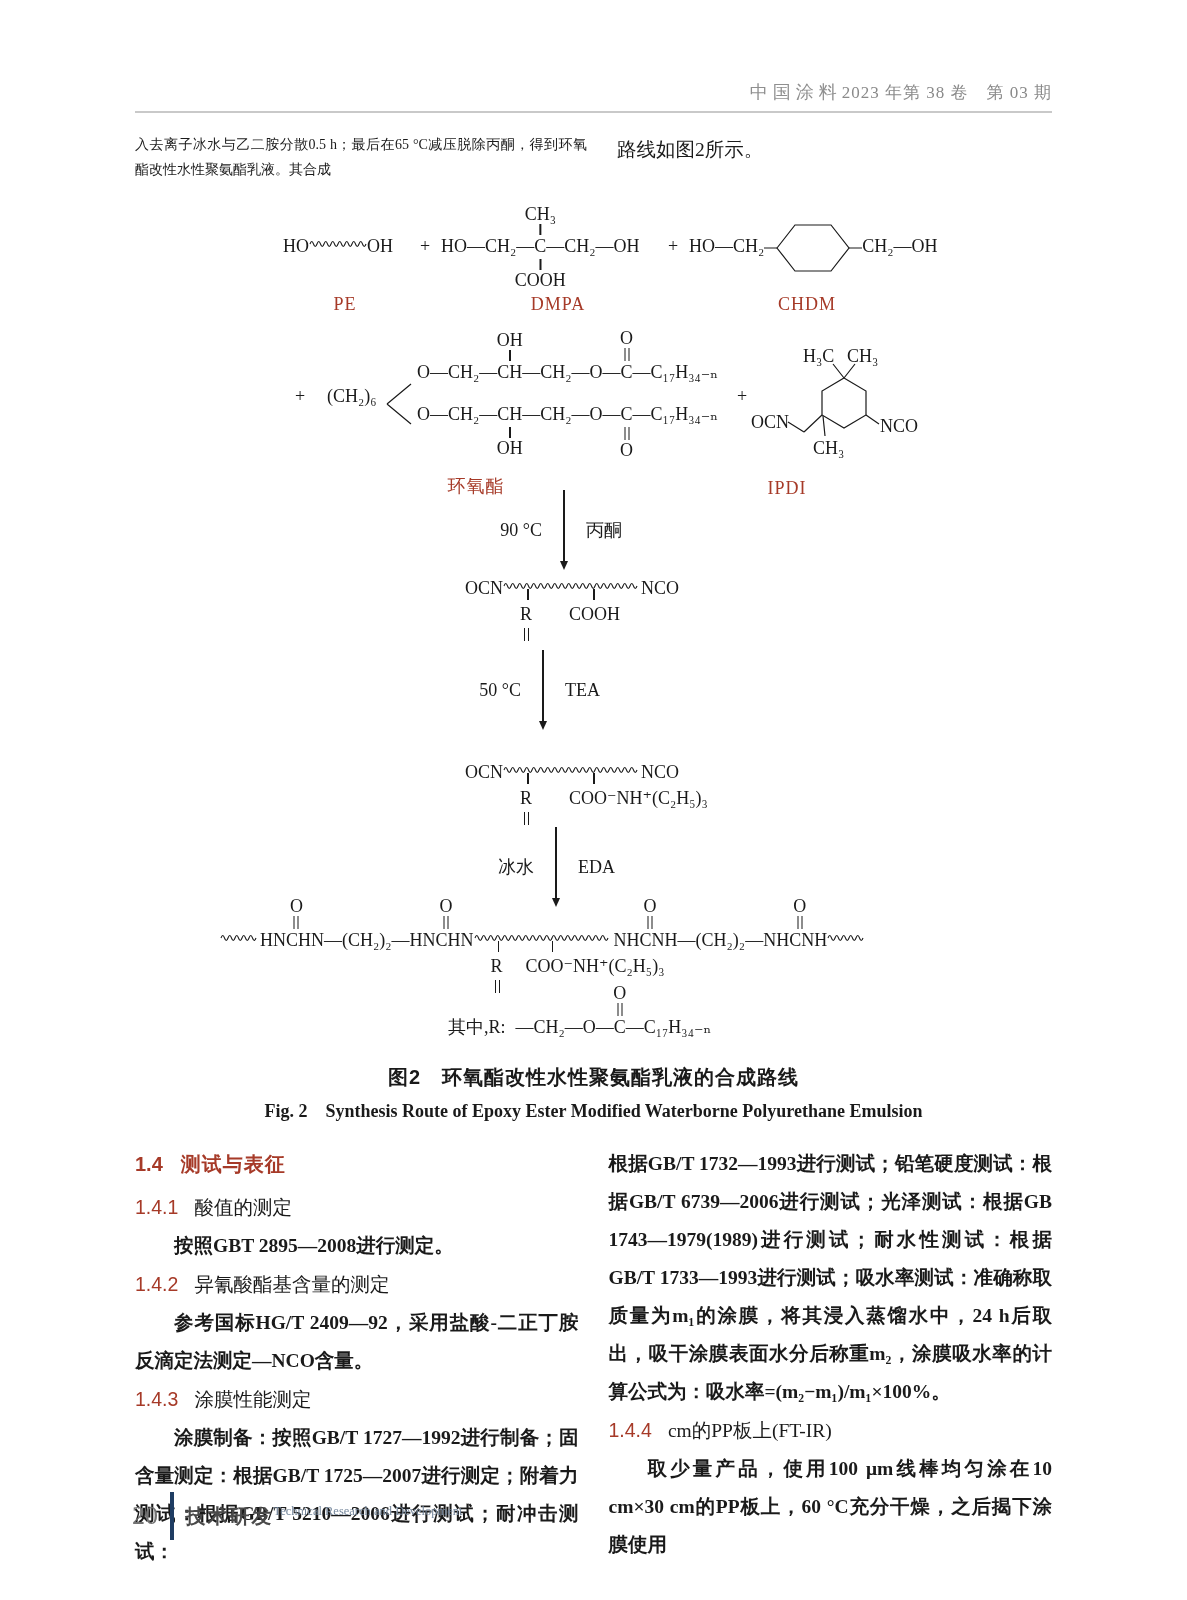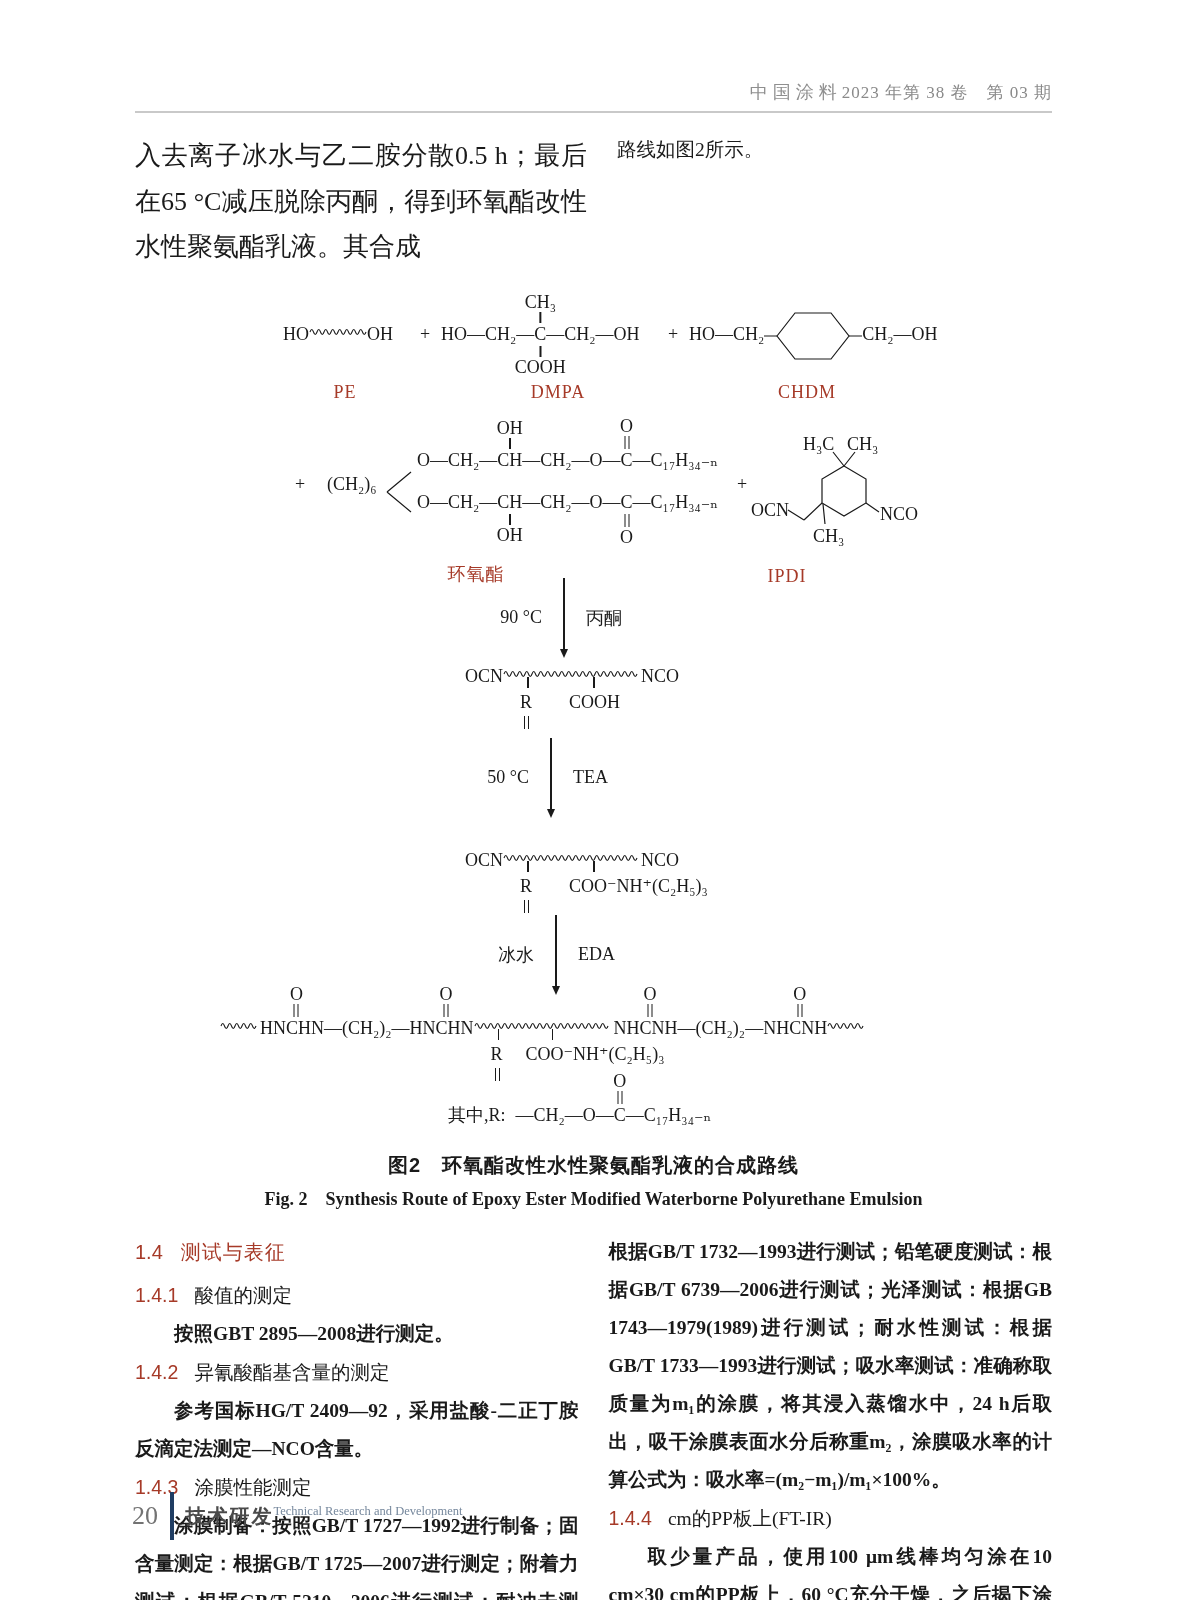--- a/index.html
+++ b/index.html
@@ -8,21 +8,21 @@
     font-family:"Liberation Serif","DejaVu Serif",serif;color:#1a1a1a;
     box-sizing:border-box;padding:80px 135px 0 135px;overflow:hidden;
   }
   
   .pg-header{display:flex;justify-content:flex-end;align-items:flex-end;
     border-bottom:2px solid #c9c9c9;padding-bottom:7px;}
   .journal{color:#8f8f8f;font-size:18px;letter-spacing:5px;}
   .issue{color:#8a8a8a;font-size:17px;letter-spacing:1px;}
   
   .intro{display:flex;gap:30px;margin-top:20px;}
-  .intro .l{width:452px;font-size:26px;line-height:1.75;text-align:justify;}
+  .intro .l{width:452px;font-size:14px;line-height:1.75;text-align:justify;}
   .intro .r{flex:1;font-size:19.5px;line-height:1.75;}
   
   .scheme{position:relative;width:917px;height:852px;margin-top:16px;}
   .abs{position:absolute;}
   .frm{font-size:18px;white-space:nowrap;line-height:1.2;}
   .lab{font-size:18px;color:#a63a28;transform:translateX(-50%);letter-spacing:1px;}
   svg.wavy{vertical-align:0.22em;}
   svg.wavy path{stroke:#1a1a1a;fill:none;stroke-width:1.1px;}
   svg.ring{vertical-align:middle;}
   svg.ring *, svg.ipdi-svg *{stroke:#1a1a1a;fill:none;stroke-width:1.2px;}
@@ -42,21 +42,21 @@
   .arrow .head{width:0;height:0;border-left:4.5px solid transparent;border-right:4.5px solid transparent;border-top:9px solid #1a1a1a;}
   .wavy-wrap{position:relative;display:inline-block;}
   .mr{margin-right:10px;}
   
   .cap-zh{margin-top:14px;text-align:center;font-size:20px;font-weight:bold;
     font-family:"Liberation Sans","DejaVu Sans",sans-serif;letter-spacing:1px;}
   .cap-en{margin-top:8px;text-align:center;font-size:18px;font-weight:bold;}
   
   .cols{display:flex;gap:30px;margin-top:22px;}
   .col{flex:1;font-size:19.5px;line-height:1.95;text-align:justify;}
-  .h-red{margin:0 0 4px 0;font-size:20px;color:#a63a28;font-weight:normal;}
+  .h-red{margin:0 0 4px 0;font-size:20px;color:#a63a28;font-weight:bold;}
   .h-red .num{font-family:"Liberation Sans","DejaVu Sans",sans-serif;margin-right:18px;}
   .h-red .ht{font-family:"Liberation Sans","DejaVu Sans",sans-serif;letter-spacing:1px;}
   .sub{margin:0;font-size:19.5px;font-weight:normal;line-height:1.95;}
   .sub .num{color:#a63a28;font-family:"Liberation Sans","DejaVu Sans",sans-serif;margin-right:16px;}
   .col p{margin:0;text-indent:2em;font-weight:bold;}
   .col p.noindent{text-indent:0;}
   
   .pg-footer{position:absolute;left:132px;top:1492px;display:flex;align-items:center;gap:12px;}
   .pnum{font-size:26px;color:#737373;}
   .fbar{width:3.5px;height:48px;background:#1f3d63;}
@@ -155,21 +155,21 @@
         </span>
       <span class="s-right">丙酮</span>
     </div>
 
     <div class="abs frm" style="left:330px;top:380px">
       <span>OCN</span><span class="wavy-wrap"><svg class="wavy" width="138" height="8" viewBox="0 0 138 8">
             <path d="M1 4 q1.75 -5 3.5 0 q1.75 5 3.5 0 q1.75 -5 3.5 0 q1.75 5 3.5 0 q1.75 -5 3.5 0 q1.75 5 3.5 0 q1.75 -5 3.5 0 q1.75 5 3.5 0 q1.75 -5 3.5 0 q1.75 5 3.5 0 q1.75 -5 3.5 0 q1.75 5 3.5 0 q1.75 -5 3.5 0 q1.75 5 3.5 0 q1.75 -5 3.5 0 q1.75 5 3.5 0 q1.75 -5 3.5 0 q1.75 5 3.5 0 q1.75 -5 3.5 0 q1.75 5 3.5 0 q1.75 -5 3.5 0 q1.75 5 3.5 0 q1.75 -5 3.5 0 q1.75 5 3.5 0 q1.75 -5 3.5 0 q1.75 5 3.5 0 q1.75 -5 3.5 0 q1.75 5 3.5 0 q1.75 -5 3.5 0 q1.75 5 3.5 0 q1.75 -5 3.5 0 q1.75 5 3.5 0 q1.75 -5 3.5 0 q1.75 5 3.5 0 q1.75 -5 3.5 0 q1.75 5 3.5 0 q1.75 -5 3.5 0 q1.75 5 3.5 0"></path>
           </svg><span class="sb abs" style="left:24px;top:11px"></span><span class="abs" style="left:17px;top:26px">R</span><span class="db abs" style="left:21px;top:50px"></span><span class="sb abs" style="left:90px;top:11px"></span><span class="abs" style="left:66px;top:26px">COOH</span></span><span>NCO</span>
     </div>
 
-    <div class="abs step" style="left:314px;top:452px">
+    <div class="abs step" style="left:306px;top:452px">
       <span class="s-left">50 °C</span>
       <span class="arrow">
           <span class="shaft"></span>
           <span class="head"></span>
         </span>
       <span class="s-right">TEA</span>
     </div>
 
     <div class="abs frm" style="left:330px;top:564px">
       <span>OCN</span><span class="wavy-wrap"><svg class="wavy" width="138" height="8" viewBox="0 0 138 8">

